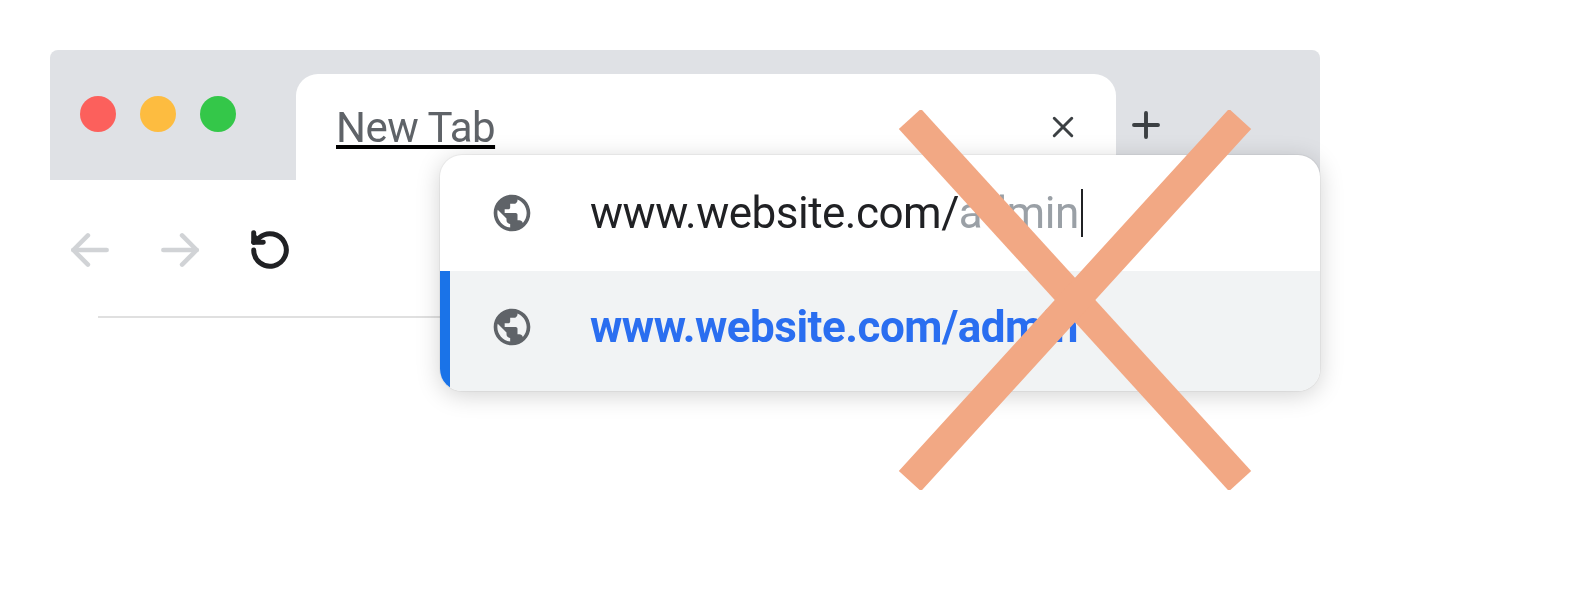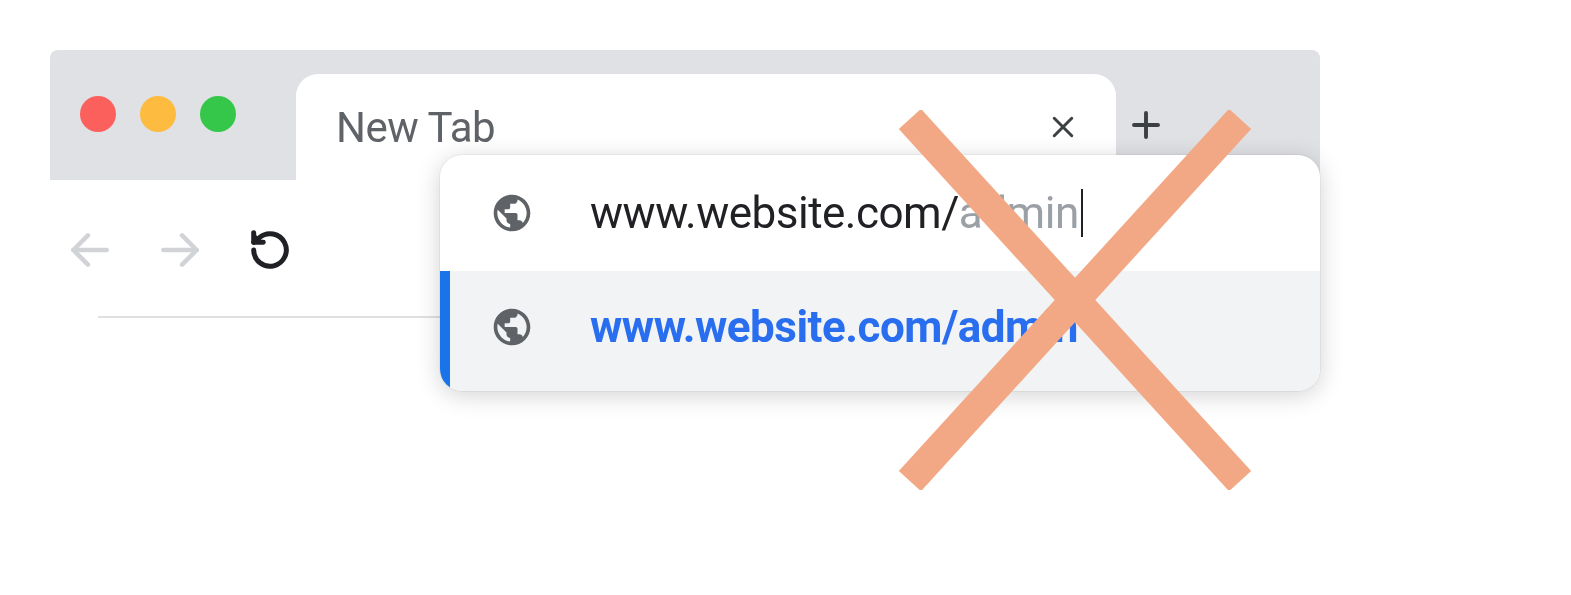--- a/index.html
+++ b/index.html
@@ -22,20 +22,21 @@
       width: 1270px;
     }
     .tab-strip {
       display: flex;
       align-items: flex-end;
       height: 130px;
       background: #dfe1e5;
       border-radius: 8px 8px 0 0;
       padding-left: 30px;
       position: relative;
+      text-decoration: underline;
     }
     .traffic-lights {
       display: flex;
       align-items: center;
       gap: 24px;
       padding-bottom: 48px;
       padding-right: 60px;
     }
     .traffic-light {
       width: 36px;

